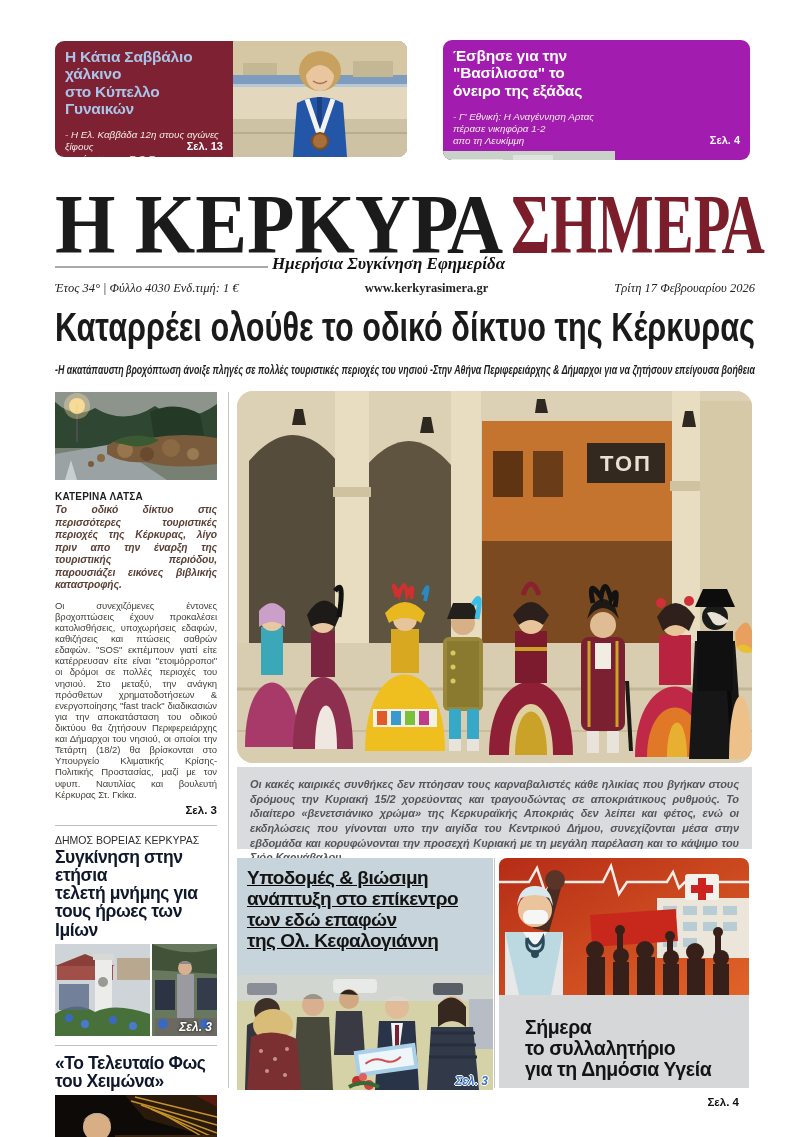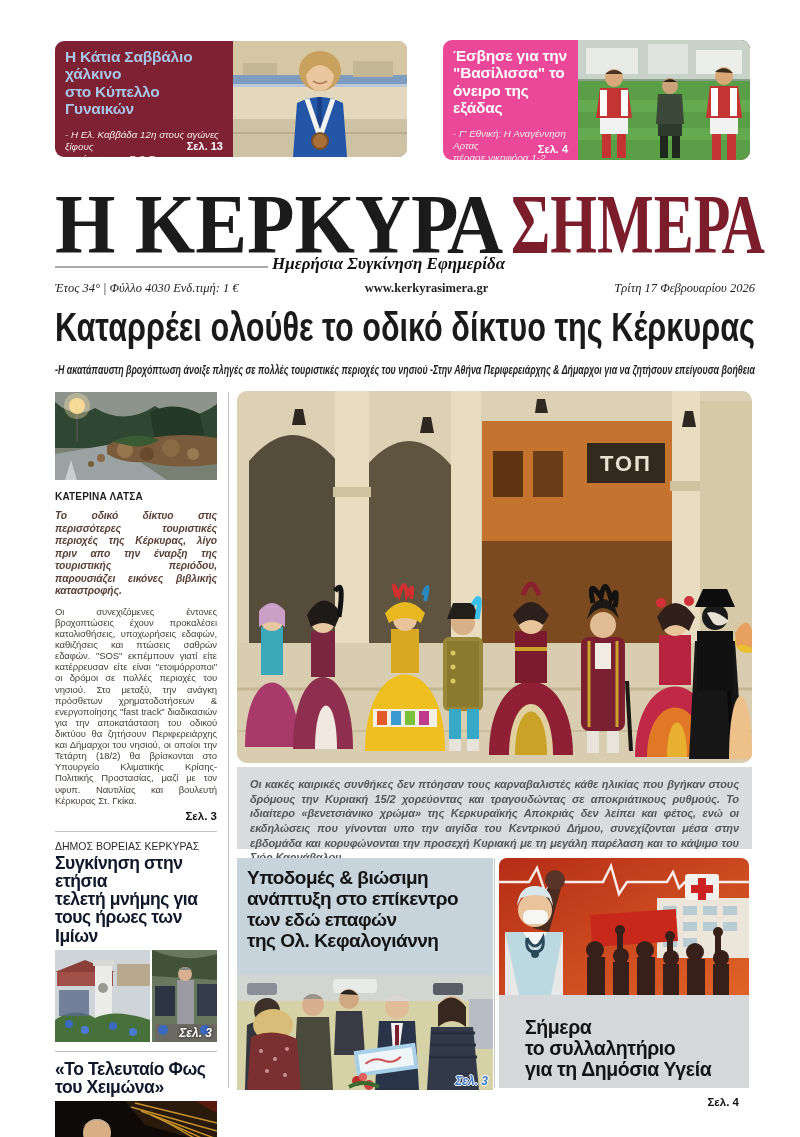--- a/index.html
+++ b/index.html
@@ -2,21 +2,21 @@
 <html lang="el"><head>
 <meta charset="utf-8">
 <style>
   html,body{margin:0;padding:0;background:#fff;}
   body{font-family:"Liberation Sans",sans-serif;}
   .page{position:relative;width:800px;height:1137px;background:#fff;overflow:hidden;margin:0 auto;}
 
   
   .teaser{position:absolute;display:flex;border-radius:9px;overflow:hidden;}
   .teaser-left{left:55px;top:41px;width:352px;height:116px;background:#7d2133;}
-  .teaser-right{left:443px;top:40px;width:307px;height:120px;background:#ec4899;}
+  .teaser-right{left:443px;top:40px;width:307px;height:120px;background:#a21caf;flex-direction:column;}
   .teaser-text{position:relative;flex:1;padding:7px 8px 5px 10px;}
   .teaser h2{margin:0;font-size:15.5px;line-height:1.12;letter-spacing:-0.2px;white-space:pre-line;}
   .teaser-left h2{color:#a9c6e8;}
   .teaser-right h2{color:#ffffff;}
   .teaser-sub{margin:12px 0 0;font-style:italic;font-size:9.8px;line-height:1.2;color:#f3ece6;white-space:pre-line;}
   .teaser-page{position:absolute;right:10px;bottom:5px;color:#fff;font-weight:bold;font-size:11px;}
   .ph{flex:none;line-height:0;}
 
   
   .masthead{position:absolute;left:55px;top:186px;width:710px;height:82px;}
@@ -31,37 +31,37 @@
   
   .headline-svg{position:absolute;left:55px;top:303px;text-align:center;}
   .deck-svg{position:absolute;left:55px;top:359px;}
 
   
   .vrule1{position:absolute;left:228px;top:392px;width:1px;height:696px;background:#c6c6c6;}
   .vrule2{position:absolute;left:494px;top:858px;width:1px;height:230px;background:#c6c6c6;}
   .leftcol{position:absolute;left:55px;top:392px;width:162px;color:#46423c;}
   .leftcol .hr{border:0;border-top:1px solid #c0c0c0;margin:9px 0 8px;}
   .byline{margin:7px 0 0;font-size:10px;font-weight:bold;color:#1e1e1e;letter-spacing:0.2px;}
-  .leadpara{margin:8px 0 0;font-size:10.3px;line-height:1.22;font-weight:bold;font-style:italic;color:#5a4036;text-align:justify;letter-spacing:-0.1px;}
+  .leadpara{margin:2px 0 0;font-size:10.3px;line-height:1.22;font-weight:bold;font-style:italic;color:#5a4036;text-align:justify;letter-spacing:-0.1px;}
   .bodypara{margin:8px 0 0;font-size:9.5px;line-height:1.17;text-align:justify;letter-spacing:-0.1px;}
   .pageref-right{display:block;text-align:right;font-weight:bold;font-size:11.5px;color:#111;margin-top:4px;}
   .kicker{margin:0 0 2px;font-size:10.5px;color:#2c2c2c;}
   .subhead{margin:0;font-size:17.5px;line-height:1.04;font-weight:bold;color:#0f172a;letter-spacing:-0.4px;white-space:pre-line;}
   .smallsub{margin:3px 0 5px;font-size:10.5px;font-style:italic;color:#2e2e2e;}
   .photobox{position:relative;line-height:0;margin-top:5px;}
   .overlay-page{position:absolute;right:5px;bottom:3px;font-weight:bold;font-style:italic;font-size:12px;line-height:1;}
   .ol-white{color:#fff;text-shadow:0 0 3px rgba(0,0,0,.85);}
   .ol-blue{color:#3a78c8;text-shadow:-1px 0 #fff,1px 0 #fff,0 -1px #fff,0 1px #fff;}
 
   
-  .mainphoto{position:absolute;left:237px;top:391px;width:515px;height:372px;border-radius:10px;overflow:hidden;line-height:0;}
+  .mainphoto{position:absolute;left:237px;top:391px;width:515px;height:372px;border-radius:16px;overflow:hidden;line-height:0;}
   .caption{position:absolute;left:237px;top:767px;width:515px;height:82px;background:#d9dbdd;box-sizing:border-box;padding:10px 13px;font-size:11px;line-height:1.33;font-weight:bold;font-style:italic;color:#53575b;text-align:justify;letter-spacing:-0.1px;}
 
   
-  .kef-box{position:absolute;left:237px;top:858px;width:256px;height:117px;background:#c7d4dc;box-sizing:border-box;padding:10px 6px 0 10px;}
+  .kef-box{position:absolute;left:237px;top:858px;width:256px;height:117px;background:#c7d4dc;box-sizing:border-box;padding:10px 6px 0 10px;text-decoration:underline;}
   .kef-box h3{margin:0;font-size:19px;line-height:1.1;font-weight:bold;color:#141414;letter-spacing:-0.5px;white-space:pre-line;}
   .kef-photo{position:absolute;left:237px;top:975px;width:256px;height:115px;line-height:0;}
 
   
   .health-illo{position:absolute;left:499px;top:858px;width:250px;height:137px;border-radius:8px 8px 0 0;overflow:hidden;line-height:0;}
   .health-box{position:absolute;left:499px;top:995px;width:250px;height:93px;background:#d5d7d9;box-sizing:border-box;padding:6px 10px 0 10px;}
   .health-box h3{margin:16px;font-size:19.5px;line-height:1.08;font-weight:bold;color:#141414;letter-spacing:-0.4px;white-space:pre-line;}
   .health-page{display:block;text-align:right;font-weight:bold;font-size:11.5px;color:#111;margin-top:3px;}
 </style>
 </head>

